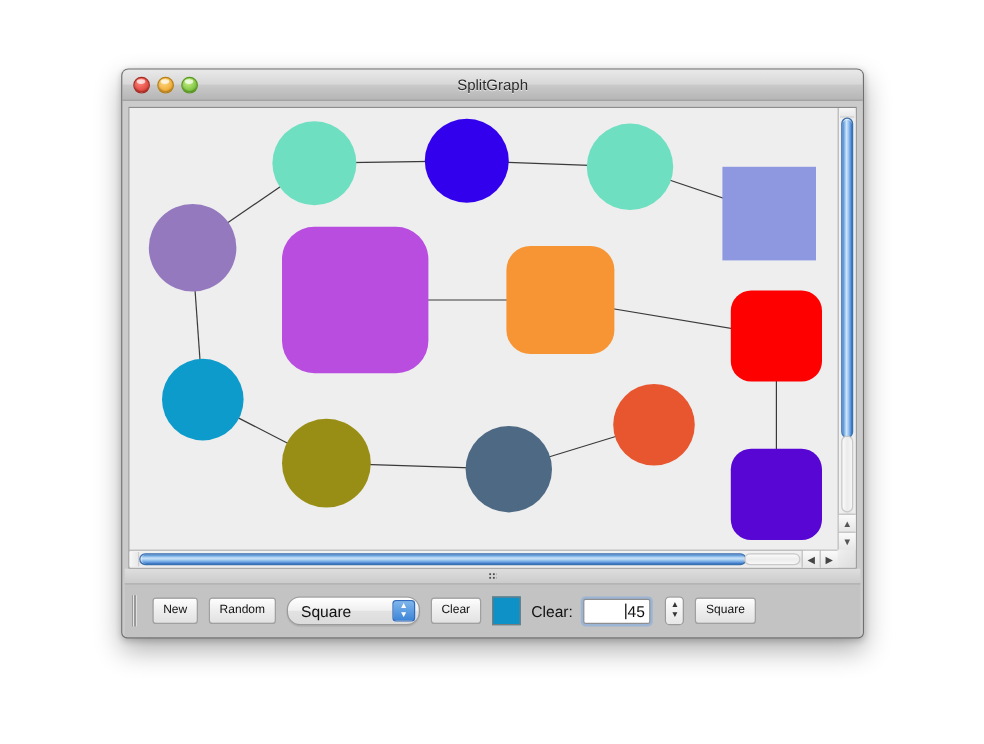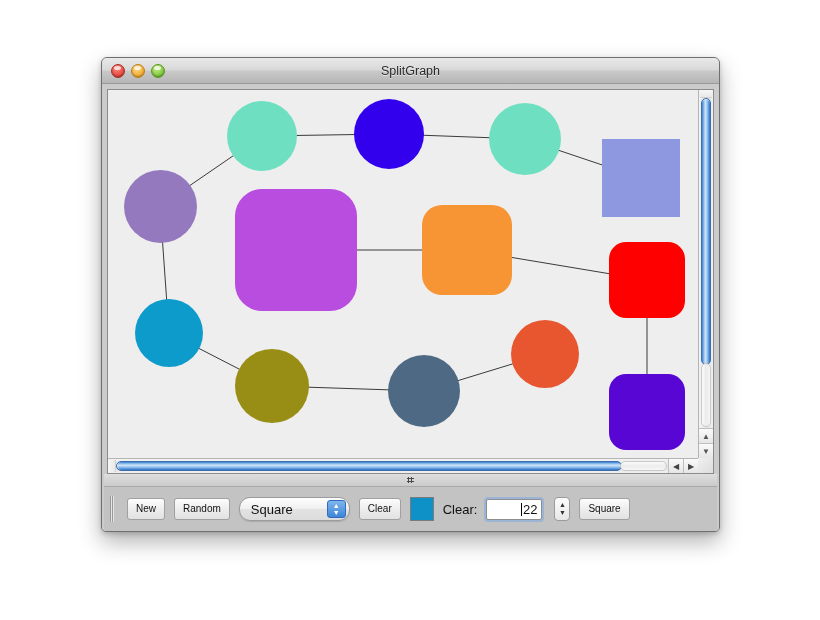--- a/index.html
+++ b/index.html
@@ -292,21 +292,21 @@
           </span>
         </div>
 
         <div class="btn">Clear</div>
         <div class="swatch" id="color-swatch" style="background: rgb(13, 145, 198);"></div>
 
         <div class="size-label">Clear:</div>
 
         <div class="size-field">
           <span class="caret"></span>
-            <span>22</span>
+            <span>45</span>
         </div>
 
         <div class="stepper">
           <span>▲</span>
           <span>▼</span>
         </div>
 
         <div class="btn">Square</div>
       </div>
 

